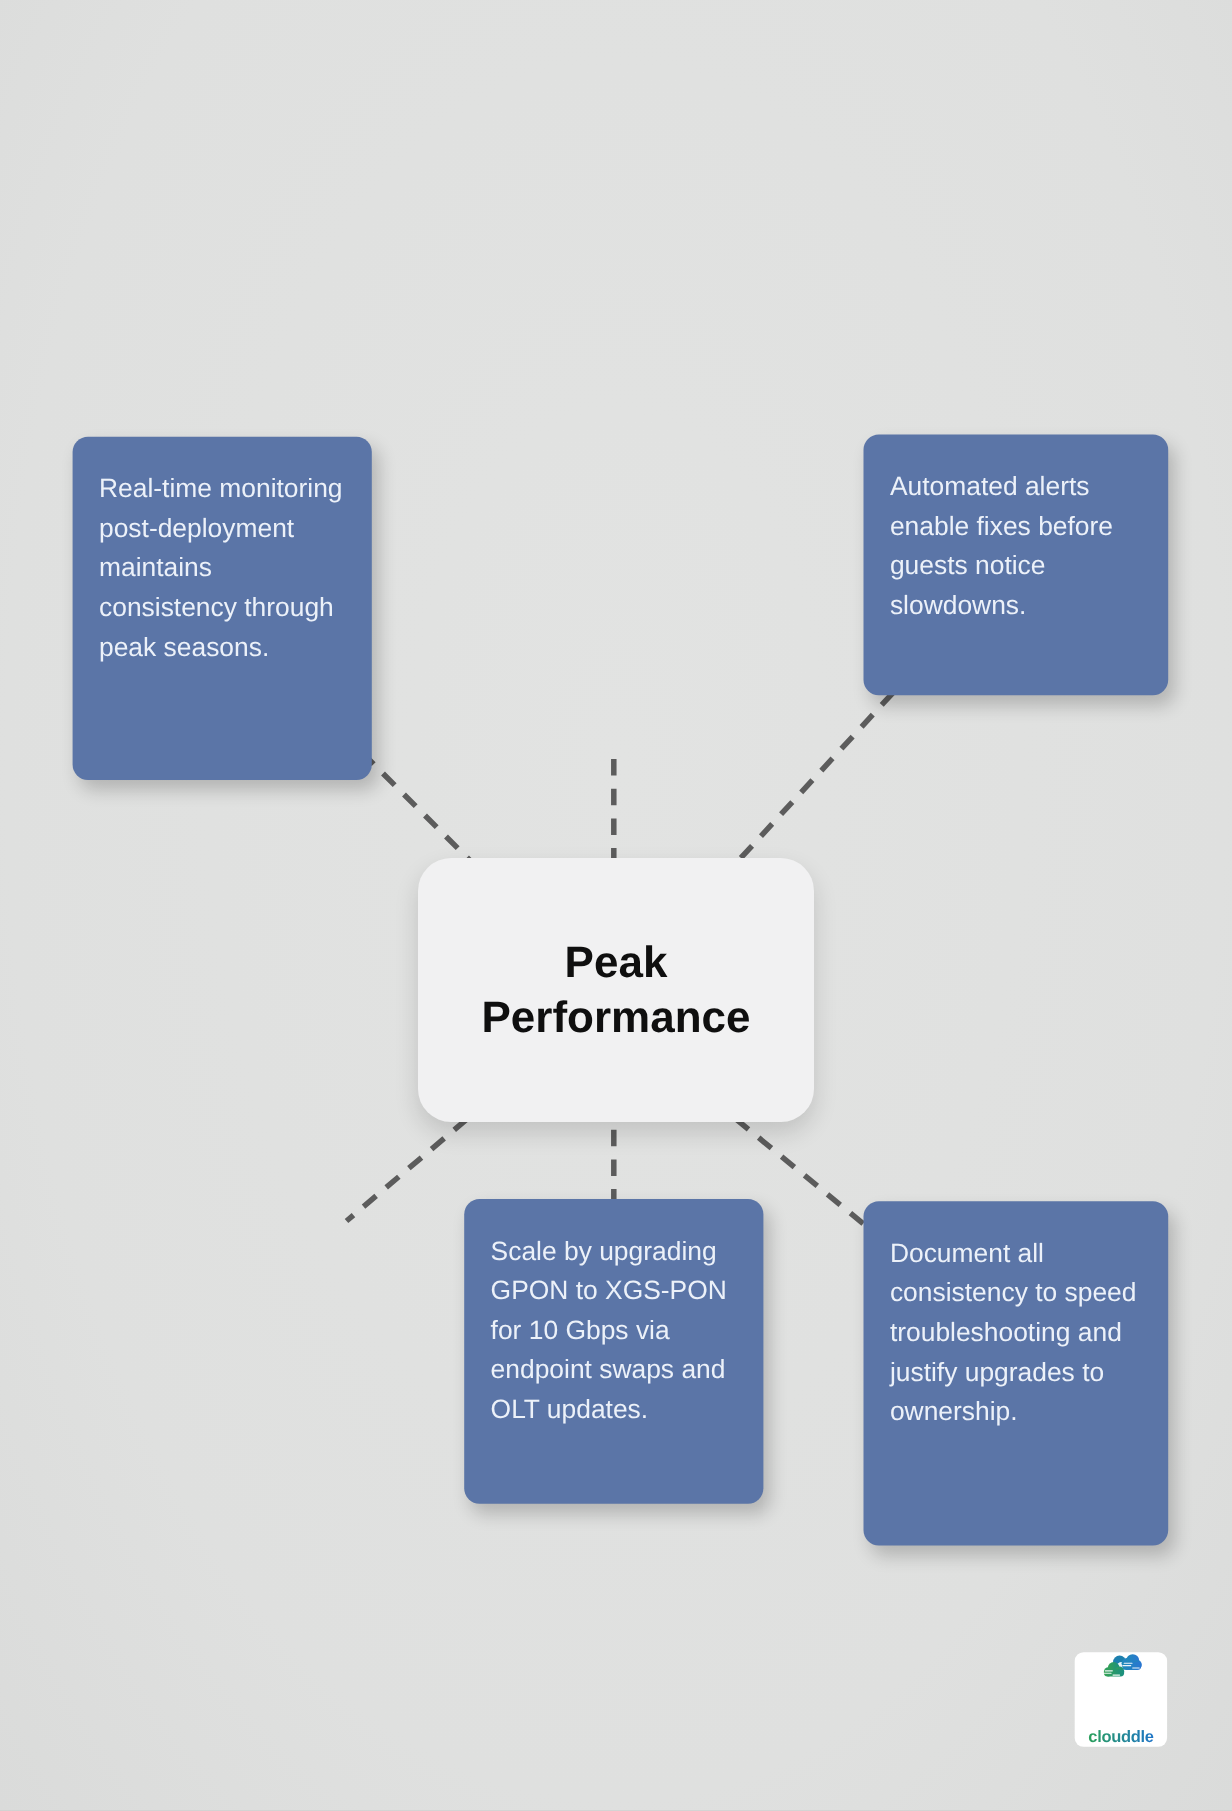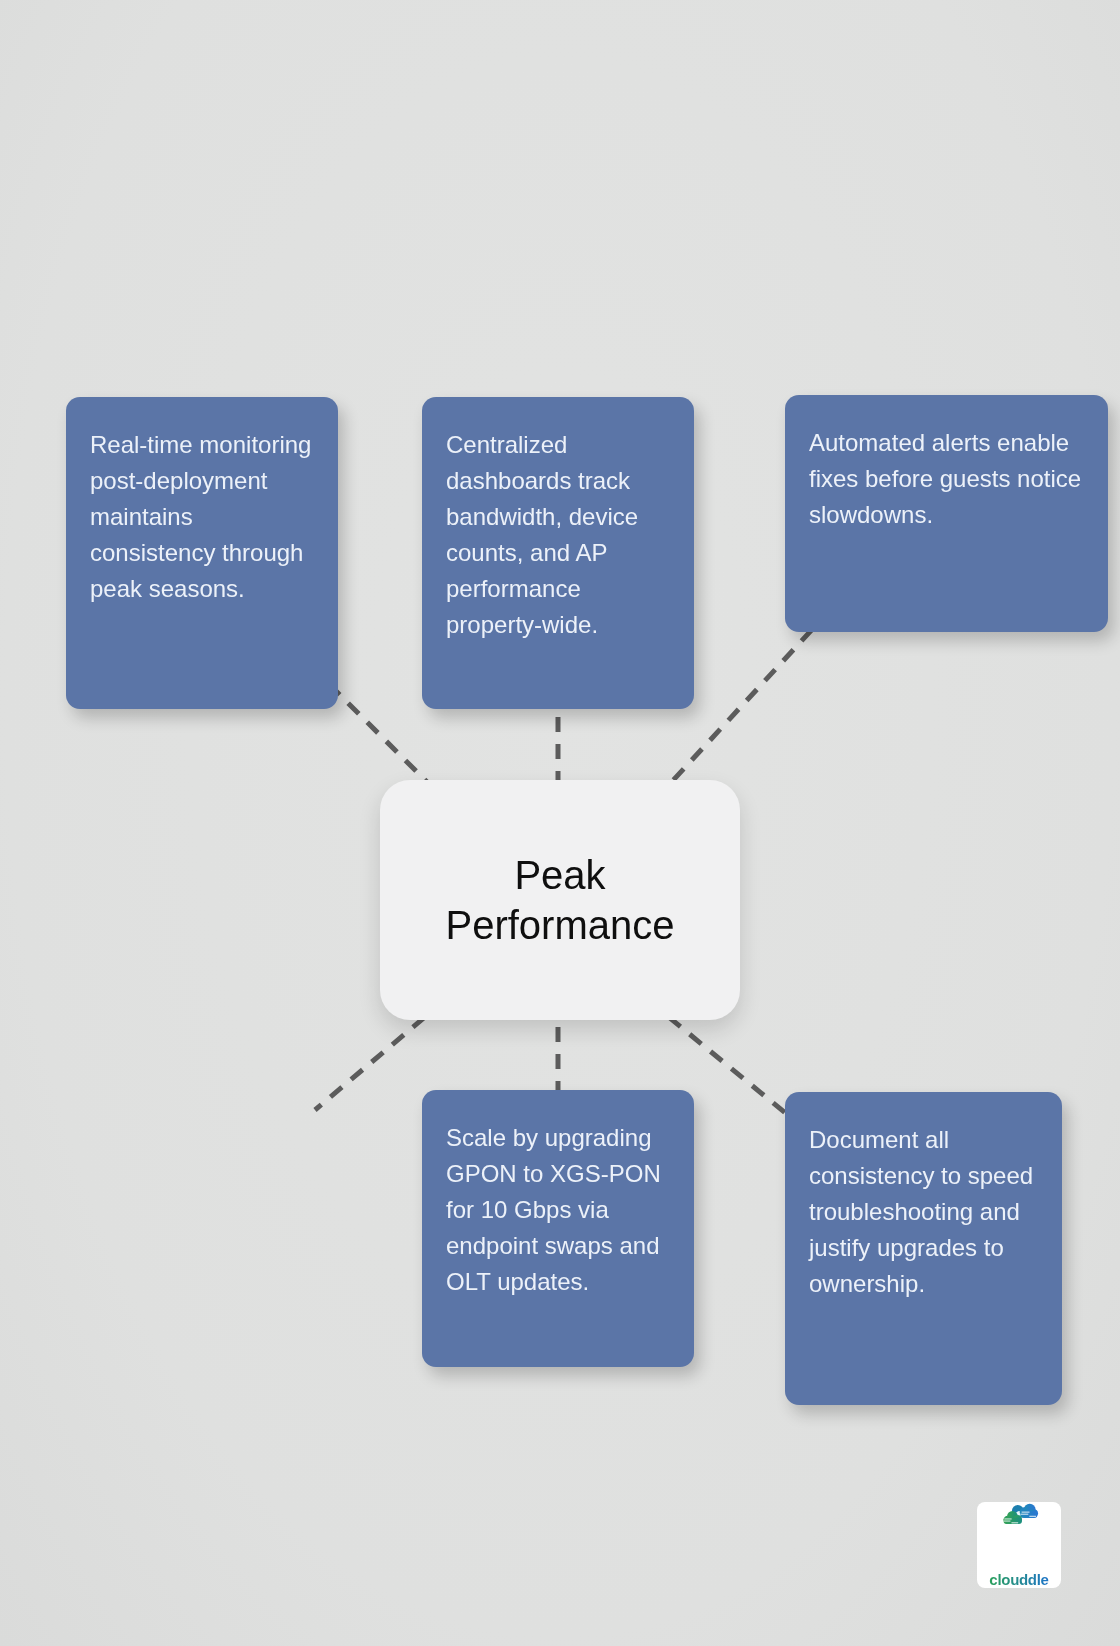--- a/index.html
+++ b/index.html
@@ -30,36 +30,36 @@
     background:var(--node-fill,#5b75a7);
     border-radius:14px;
     box-shadow:6px 9px 16px rgba(0,0,0,0.20);
     color:var(--node-text,#ecf1f9);
     font-size:24px;line-height:36px;
     padding:30px 24px;
     box-sizing:border-box;
   }
   .box-tl{left:66px;top:397px;width:272px;height:312px;}
   .box-tm{left:422px;top:397px;width:272px;height:312px;}
-  .box-tr{left:785px;top:395px;width:323px;height:237px;}
+  .box-tr{left:785px;top:395px;width:277px;height:237px;}
   .box-bl{left:66px;top:1089px;width:272px;height:243px;}
   .box-bm{left:422px;top:1090px;width:272px;height:277px;}
   .box-br{left:785px;top:1092px;width:277px;height:313px;}
   .center-node{
     position:absolute;z-index:3;
     left:380px;top:780px;width:360px;height:240px;
     background:var(--center-fill,#f1f1f2);
     border-radius:30px;
     box-shadow:0 10px 22px rgba(0,0,0,0.14);
     display:flex;align-items:center;justify-content:center;
   }
   .center-node .center-label{
     display:block;width:250px;
     text-align:center;
-    font-size:40px;line-height:50px;font-weight:normal;
+    font-size:40px;line-height:50px;font-weight:bold;
     color:#0f0f0f;
   }
   .logo-badge{
     position:absolute;z-index:2;
     left:977px;top:1502px;width:84px;height:86px;
     background:#ffffff;border-radius:8px;
     display:flex;flex-direction:column;align-items:center;justify-content:center;
     gap:1px;
   }
   .logo-brand{
@@ -81,23 +81,20 @@
     <line x1="558" y1="690" x2="558" y2="800"></line>
     <line x1="830" y1="610" x2="655" y2="800"></line>
     <line x1="445" y1="1000" x2="315" y2="1110"></line>
     <line x1="558" y1="1000" x2="558" y2="1110"></line>
     <line x1="648" y1="1000" x2="800" y2="1125"></line>
   </svg>
 
 
   <div class="info-box box-tl">
     <span>Real-time monitoring post-deployment maintains consistency through peak seasons.</span>
-  </div>
-  <div class="info-box box-tm">
-    <span>Centralized dashboards track bandwidth, device counts, and AP performance property-wide.</span>
   </div>
   <div class="info-box box-tr">
     <span>Automated alerts enable fixes before guests notice slowdowns.</span>
   </div>
   <div class="info-box box-bm">
     <span>Scale by upgrading GPON to XGS-PON for 10 Gbps via endpoint swaps and OLT updates.</span>
   </div>
   <div class="info-box box-br">
     <span>Document all consistency to speed troubleshooting and justify upgrades to ownership.</span>
   </div>

